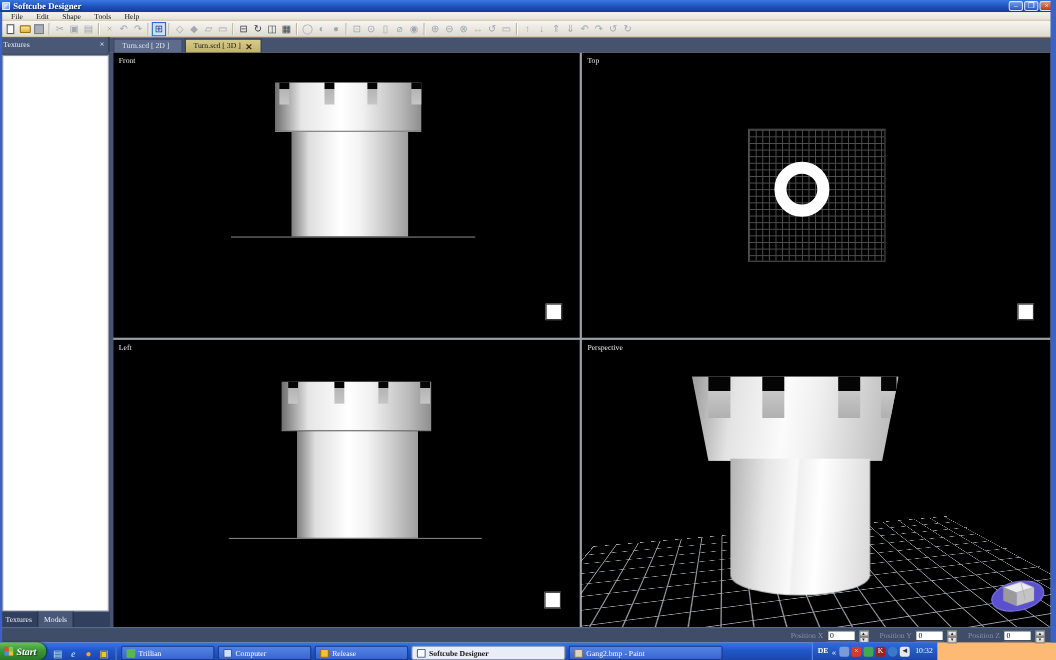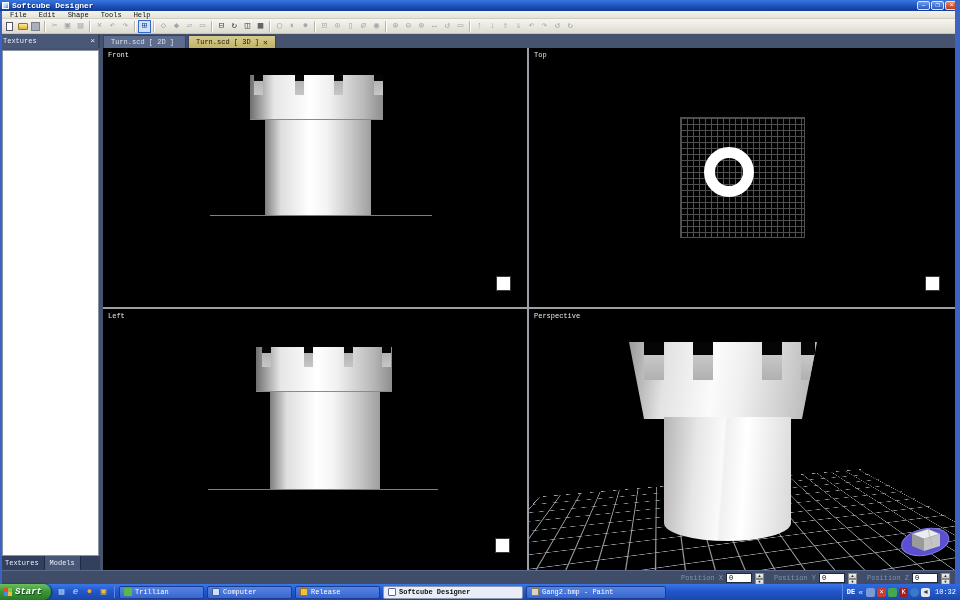--- a/index.html
+++ b/index.html
@@ -1,17 +1,17 @@
 <!DOCTYPE html>
 <html><head>
 <meta charset="utf-8">
 <style>
   html,body{margin:0;padding:0;background:#000;}
   *{box-sizing:border-box;}
-  .screen{position:relative;width:960px;height:600px;font-family:Liberation Mono, monospace;overflow:hidden;background:#fdba74;}
+  .screen{position:relative;width:960px;height:600px;font-family:Liberation Serif, serif;overflow:hidden;background:#fdba74;}
   
   .titlebar{position:absolute;left:0;top:0;width:960px;height:11px;background:linear-gradient(to bottom,#3a76e0,#1c4fb8 60%,#123c96);display:flex;align-items:center;padding:0 2px;color:#fff;}
   .app-ico{width:7px;height:7px;background:linear-gradient(135deg,#cfe2ff 40%,#4a80d8);border:1px solid #fff;margin-right:3px;flex:0 0 auto;}
   .title-text{font-size:8px;font-weight:bold;line-height:11px;text-shadow:1px 1px 1px #0a2a70;white-space:nowrap;}
   .win-btns{margin-left:auto;display:flex;gap:1px;}
   .wbtn{width:13px;height:9px;border:1px solid #d6e4ff;border-radius:2px;background:linear-gradient(#6f9ae8,#2a5ac0);color:#fff;font-size:7px;line-height:7px;text-align:center;}
   .wbtn.close{background:linear-gradient(#e88a6a,#c03a18);}
   .menubar{position:absolute;left:0;top:11px;width:960px;height:8px;background:linear-gradient(#f4f3ee,#e4e2d8);display:flex;align-items:center;padding-left:4px;border-bottom:1px solid #d0cec0;}
   .menu-item{font-size:7px;line-height:8px;color:#111;padding:0 6px;}
   .toolbar{position:absolute;left:0;top:19px;width:960px;height:15px;background:linear-gradient(#f6f5f0,#dedbd0);display:flex;align-items:center;padding-left:3px;border-bottom:1px solid #c8c5b8;}
@@ -63,21 +63,21 @@
   .pbody{position:absolute;left:135px;top:108px;width:127px;height:124px;border-radius:0 0 50% 50%/0 0 18px 18px;background:linear-gradient(94deg,#b4b4b4 0%,#e6e6e6 25%,#fafafa 45%,#f0f0f0 47%,#ffffff 62%,#ededed 80%,#d8d8d8 100%);z-index:3;}
   .gizmo{position:absolute;right:4px;bottom:4px;z-index:9;}
   
   .statusbar{position:absolute;left:0;top:570px;width:960px;height:14px;background:#3f4d68;border-top:1px solid #5a6a8a;display:flex;align-items:center;justify-content:flex-end;padding-right:10px;gap:10px;}
   .pos-field{display:flex;align-items:center;gap:3px;}
   .pos-label{color:#8590ac;font-size:7px;}
   .pos-box{width:26px;height:10px;background:#fff;border:1px solid #1c2840;font-size:7px;line-height:9px;color:#000;padding-left:2px;}
   .spin{display:flex;flex-direction:column;width:9px;height:10px;}
   .spin span{flex:1;background:linear-gradient(#f4f4f0,#cfccc0);border:1px solid #8a8a8a;font-size:4px;line-height:4px;text-align:center;color:#223;}
   
-  .taskbar{position:absolute;left:0;top:584px;width:960px;height:16px;background:linear-gradient(#3a77e8,#2257cc 45%,#1b47ab);display:flex;align-items:center;}
+  .taskbar{position:absolute;left:0;top:584px;width:852px;height:16px;background:linear-gradient(#3a77e8,#2257cc 45%,#1b47ab);display:flex;align-items:flex-end;}
   .start-btn{height:16px;display:flex;align-items:center;gap:3px;padding:0 9px 0 4px;background:linear-gradient(#6cbf5e,#3c9838 45%,#2a7a28);border-radius:0 8px 8px 0;box-shadow:1px 0 2px #0a3a10;}
   .start-flag{width:8px;height:8px;display:grid;grid-template-columns:4px 4px;grid-template-rows:4px 4px;}
   .start-flag i{display:block;}
   .start-flag i:nth-child(1){background:#e84a2a;}.start-flag i:nth-child(2){background:#7ec84a;}
   .start-flag i:nth-child(3){background:#4a8ae8;}.start-flag i:nth-child(4){background:#f0c030;}
   .start-text{color:#fff;font-size:9px;font-weight:bold;font-style:italic;text-shadow:1px 1px 1px #14421a;}
   .ql{display:flex;align-items:center;gap:3px;padding:0 5px;}
   .ql-ico{width:11px;height:11px;display:flex;align-items:center;justify-content:center;font-size:9px;font-style:normal;line-height:11px;}
   .ql-ico.teal{color:#bfe8e0;}.ql-ico.blue{color:#9ac4ff;font-weight:bold;font-style:italic;}
   .ql-ico.orange{color:#f8a030;}.ql-ico.amber{color:#f0c040;}

